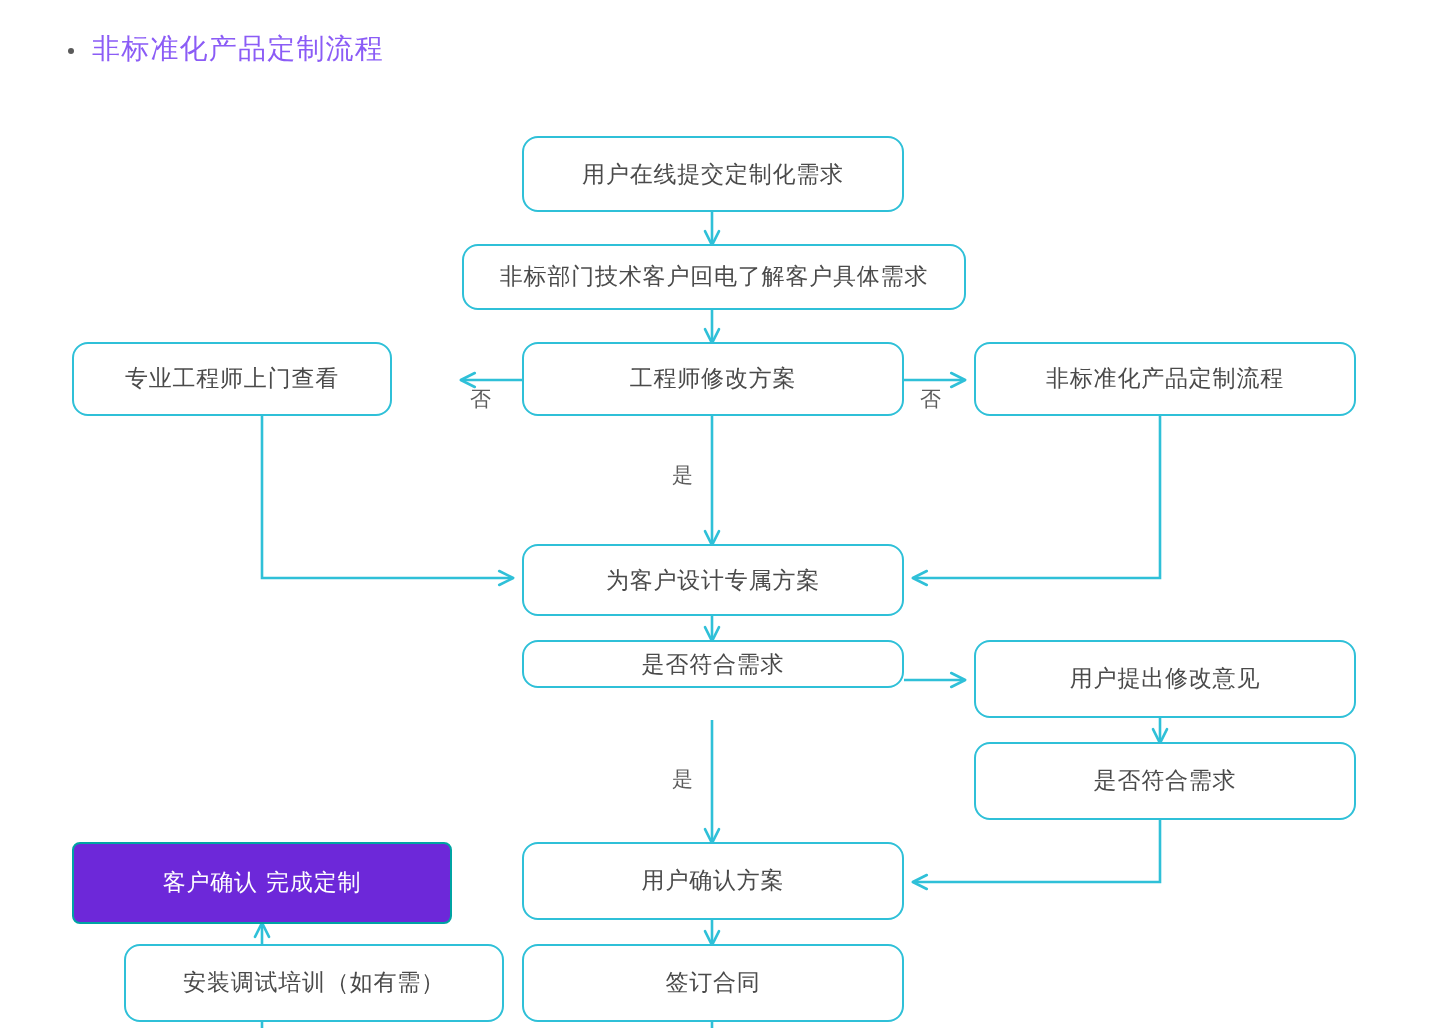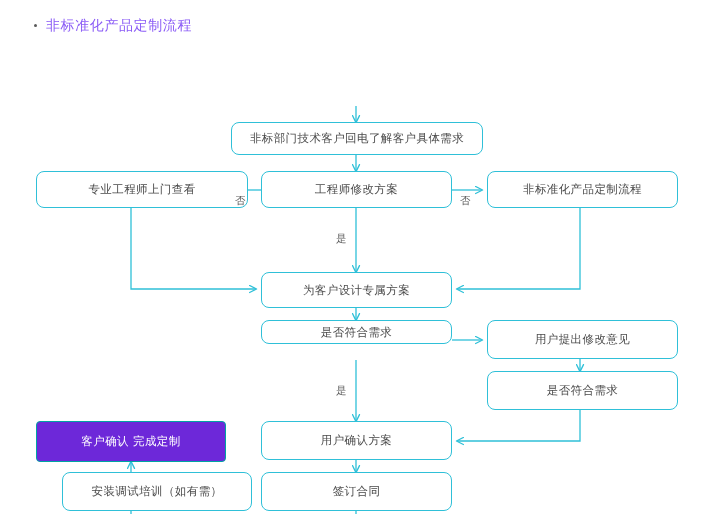--- a/index.html
+++ b/index.html
@@ -125,26 +125,29 @@
       <path d="M356,460 L356,472" marker-end="url(#ah)"></path>
 
       <path d="M356,511 L356,514"></path>
 
       <path d="M131,472 L131,462" marker-end="url(#ah)"></path>
 
       <path d="M131,511 L131,514"></path>
     </g>
   </svg>
 
+  <div class="node" style="left:261px;top:68px;width:191px;height:38px;">
+    <span>用户在线提交定制化需求</span>
+  </div>
 
   <div class="node" style="left:231px;top:122px;width:252px;height:33px;">
     <span>非标部门技术客户回电了解客户具体需求</span>
   </div>
 
-  <div class="node" style="left:36px;top:171px;width:212px;height:37px;">
+  <div class="node" style="left:36px;top:171px;width:160px;height:37px;">
     <span>专业工程师上门查看</span>
   </div>
 
   <div class="node" style="left:261px;top:171px;width:191px;height:37px;">
     <span>工程师修改方案</span>
   </div>
 
   <div class="node" style="left:487px;top:171px;width:191px;height:37px;">
     <span>非标准化产品定制流程</span>
   </div>

